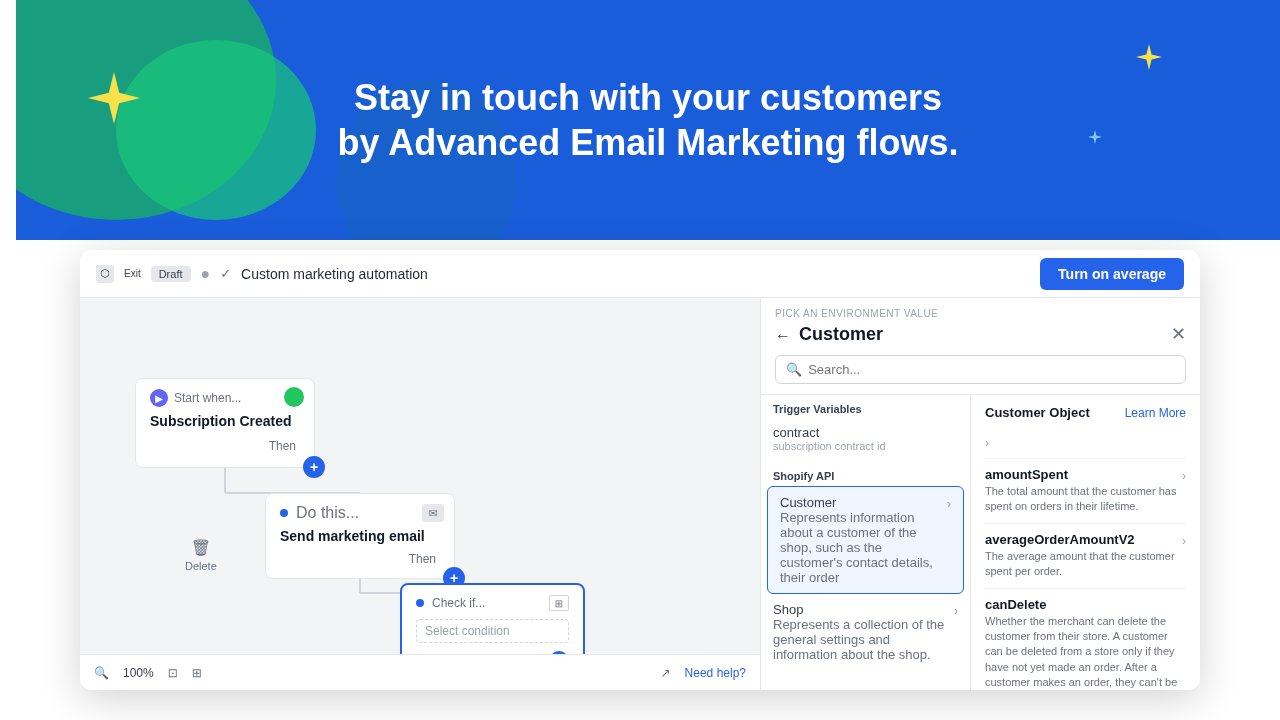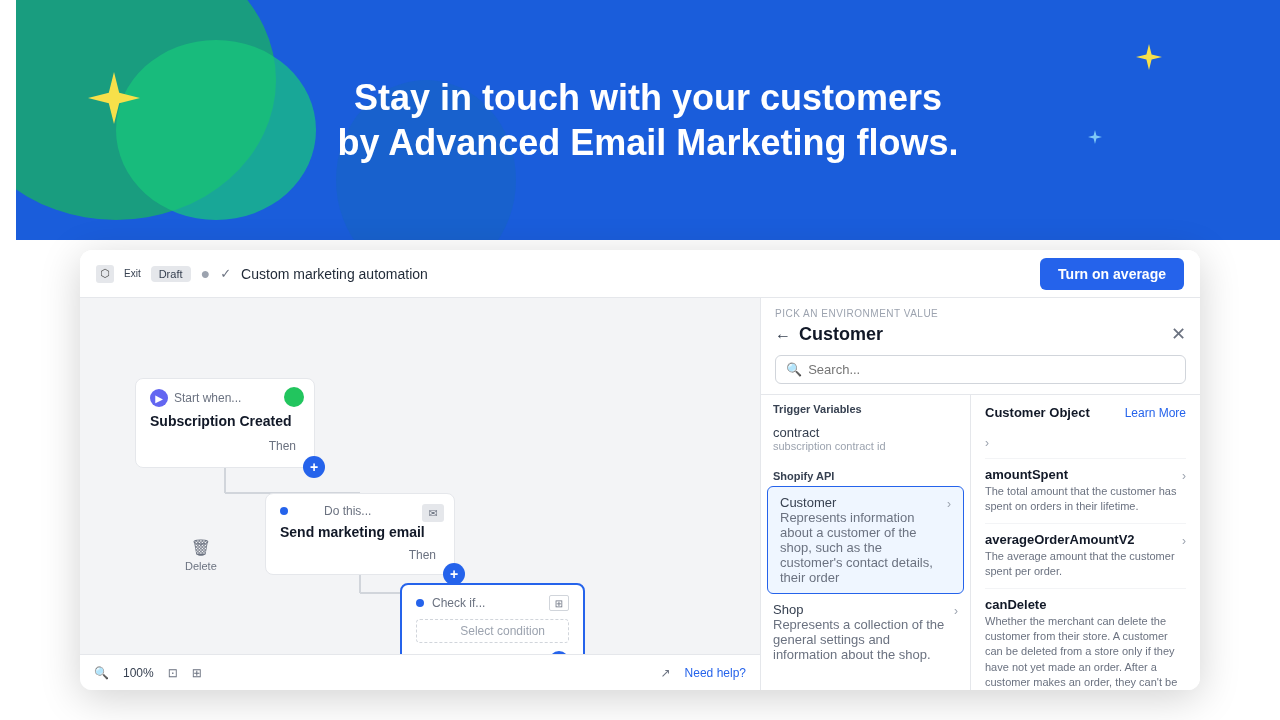--- a/index.html
+++ b/index.html
@@ -184,21 +184,21 @@
       bottom: -11px; right: -11px;
     }
 
     
     .node-do {
       top: 195px; left: 185px;
       width: 190px;
       padding: 10px 14px 12px;
     }
     .do-header { display: flex; align-items: center; gap: 6px; margin-bottom: 6px; }
-    .do-label { font-size: 12px; color: #6b7280; margin-left: 28px; }
+    .do-label { font-size: 16px; color: #6b7280; }
     .email-icon-node {
       width: 22px; height: 18px;
       background: #e5e7eb;
       border-radius: 3px;
       position: absolute;
       top: 10px; right: 10px;
       display: flex; align-items: center; justify-content: center;
       font-size: 11px; color: #6b7280;
     }
 
@@ -207,23 +207,22 @@
       top: 285px; left: 320px;
       width: 185px;
       padding: 10px 14px 14px;
       border: 2px solid #2563eb;
     }
     .check-header { display: flex; align-items: center; gap: 6px; margin-bottom: 8px; }
     .select-condition {
       font-size: 12px; color: #9ca3af;
       border: 1px dashed #d1d5db;
       border-radius: 4px;
-      padding: 4px 23px;
+      padding: 4px 8px;
       margin-top: 4px;
-      text-align: right;
     }
     .then-row {
       display: flex; align-items: center; justify-content: flex-end; gap: 6px;
       margin-top: 8px;
     }
     .otherwise-row {
       display: flex; align-items: center; justify-content: flex-end; gap: 6px;
       margin-top: 4px;
     }
     .conn-blue {

